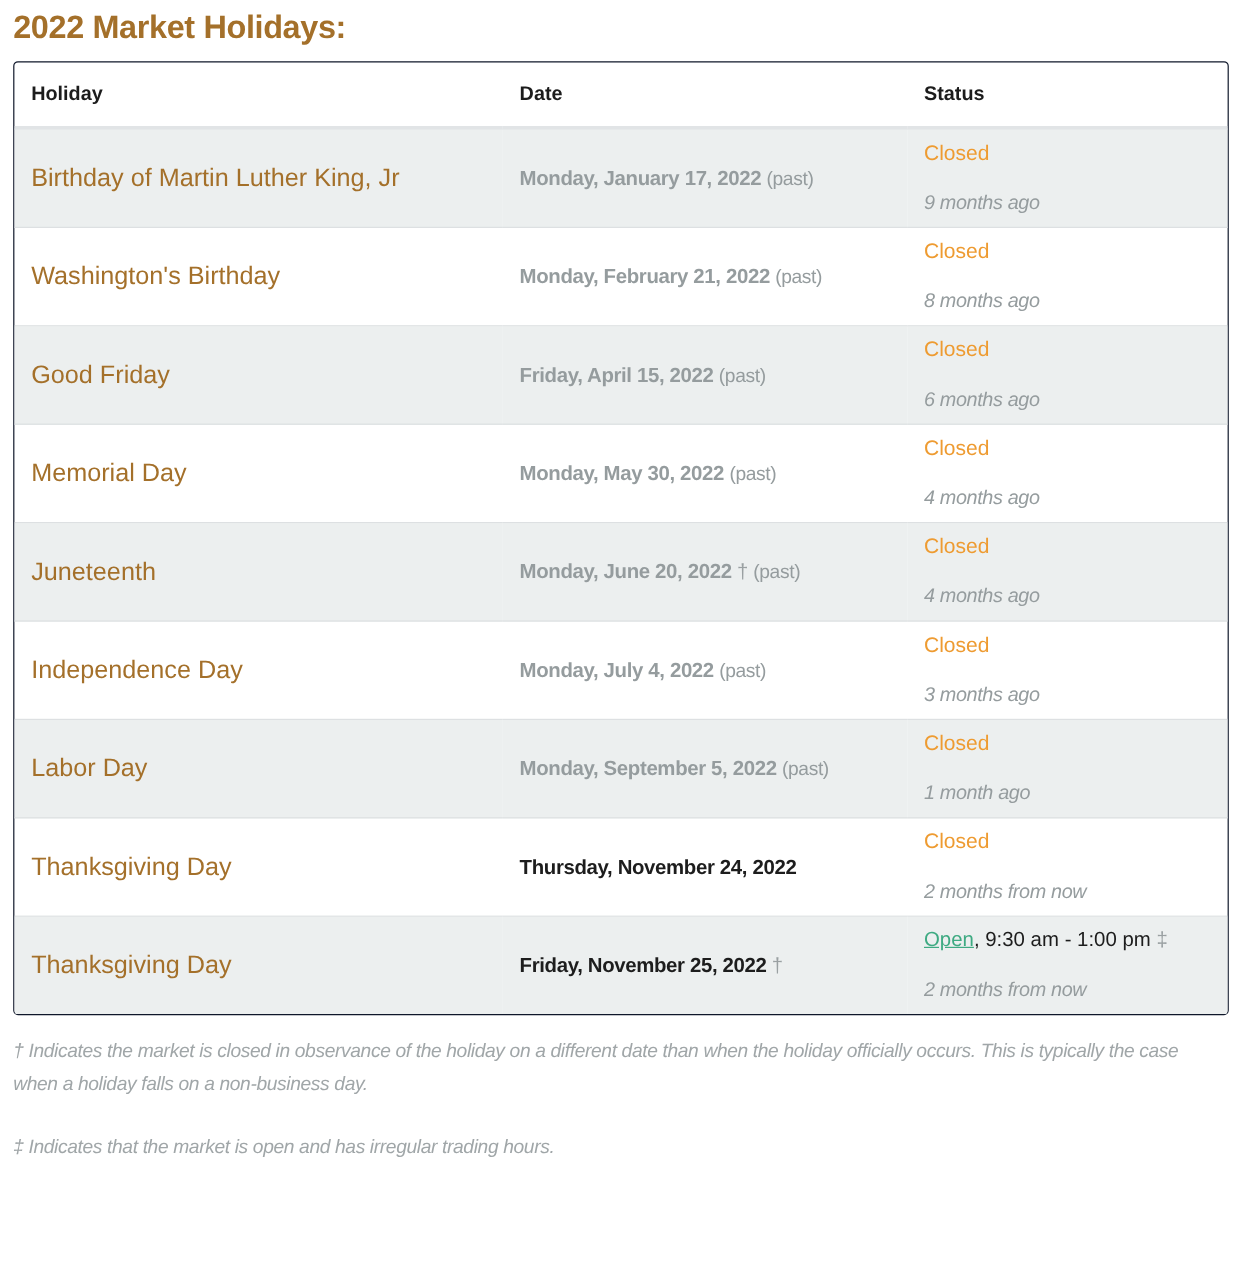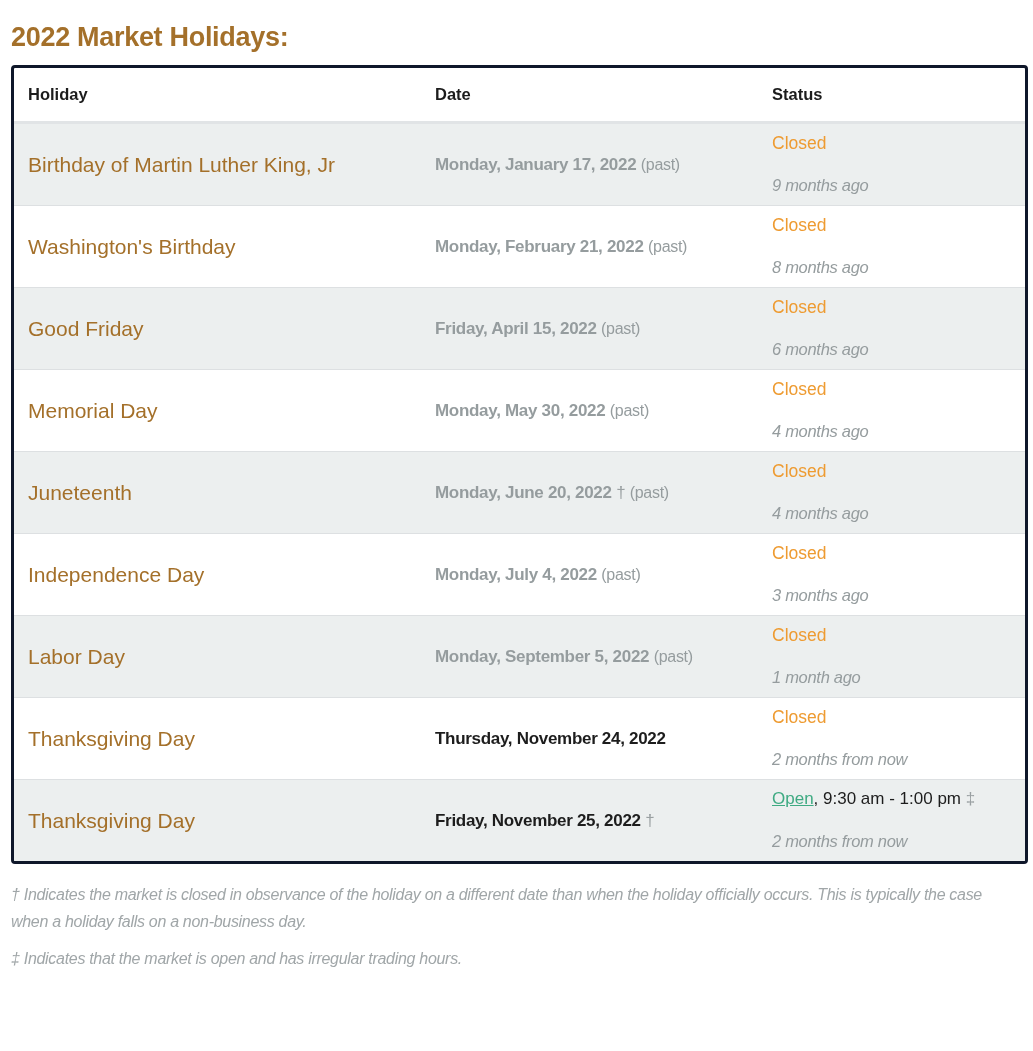--- a/index.html
+++ b/index.html
@@ -1,23 +1,23 @@
 <!DOCTYPE html>
 <html><head>
 <meta charset="utf-8">
 <style>
   html, body { margin: 0; padding: 0; background: #ffffff; }
   body { width: 1033px; height: 1051px; overflow: hidden; font-family: "Liberation Sans", "DejaVu Sans", sans-serif; }
   .page { padding: 0 11px; }
   h2.title {
-    margin: 0; padding-top: 22px; height: 43px;
+    margin: 0; padding-top: 8px; height: 43px;
     font-size: 27px; font-weight: bold; color: #a4702a; letter-spacing: -0.3px;
   }
   .tbl {
-    border: 3px solid #0f172a; border-radius: 4px; width: 1011px; overflow: hidden;
+    border: 1px solid #0f172a; border-radius: 4px; width: 1011px; overflow: hidden;
   }
   table { border-collapse: collapse; width: 100%; }
   thead th {
     text-align: left; font-size: 16.5px; font-weight: bold; color: #1c1c1c;
     height: 53px; padding: 0 14px; border-bottom: 3px solid #e1e4e6; vertical-align: middle;
   }
   tbody td { padding: 0 14px; height: 81px; border-top: 1px solid #dde0e2; vertical-align: middle; }
   tbody tr:first-child td { border-top: none; }
   tbody tr.alt td { background: #ecefef; }
   .c1 { width: 379px; }
@@ -26,21 +26,21 @@
   .date { font-size: 17px; font-weight: bold; letter-spacing: -0.3px; }
   .date.past { color: #959c9e; }
   .date.future { color: #1d1d1d; }
   .mark { font-weight: normal; color: #9aa0a2; font-style: italic; }
   .note { font-size: 16px; font-weight: normal; color: #959c9e; }
   .st-closed { font-size: 17.5px; color: #ee9b31; display: block; line-height: 24px; }
   .st-open-line { font-size: 17px; color: #1d1d1d; display: block; line-height: 24px; }
   .st-open { color: #3eaa82; text-decoration: underline; }
   .rel { font-size: 16.5px; font-style: italic; color: #959c9e; display: block; line-height: 28px; letter-spacing: -0.3px; margin-top: 16px; }
   .foot { font-size: 16px; font-style: italic; color: #a0a6a8; line-height: 27px; margin: 17px 0 0 0; letter-spacing: -0.3px; }
-  .foot + .foot { margin-top: 10px; }
+  .foot + .foot { margin-top: 26px; }
 </style>
 </head>
 <body>
 
 <div class="page">
   <h2 class="title">2022 Market Holidays:</h2>
 
   <div class="tbl">
     <table>
       <thead>

